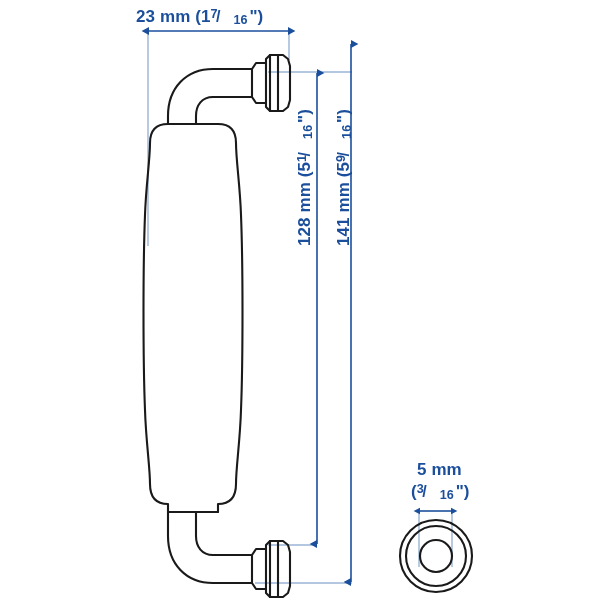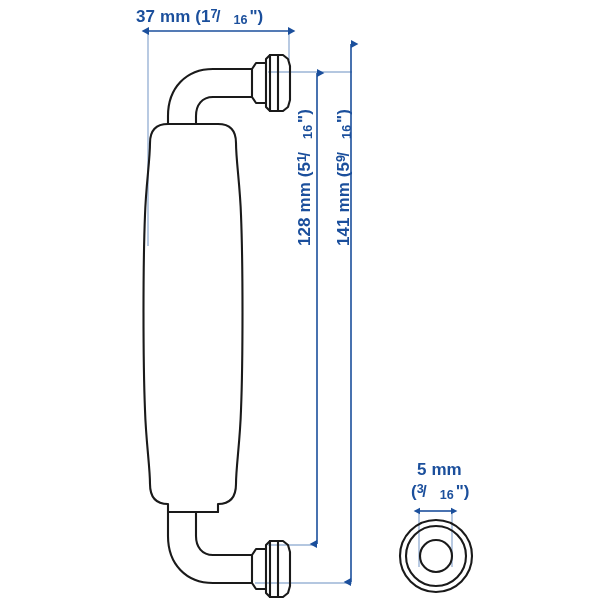--- a/index.html
+++ b/index.html
@@ -187,21 +187,21 @@
 
     <g stroke="#1a1a1a" stroke-width="2.1" fill="none">
       <circle cx="436" cy="556" r="36"></circle>
       <circle cx="436" cy="556" r="30"></circle>
       <circle cx="436" cy="556" r="16"></circle>
     </g>
 
   </svg>
 
   <div class="dim-label lbl-width">
-    <span>37 mm</span>
+    <span>23 mm</span>
     <span>
       <span>(1</span><span class="frac"><span class="num">7</span><span class="bar">/</span><span class="den">16</span></span><span>")</span>
     </span>
   </div>
 
   <div class="dim-label lbl-inner">
     <span>128 mm</span>
     <span>
       <span>(5</span><span class="frac"><span class="num">1</span><span class="bar">/</span><span class="den">16</span></span><span>")</span>
     </span>

